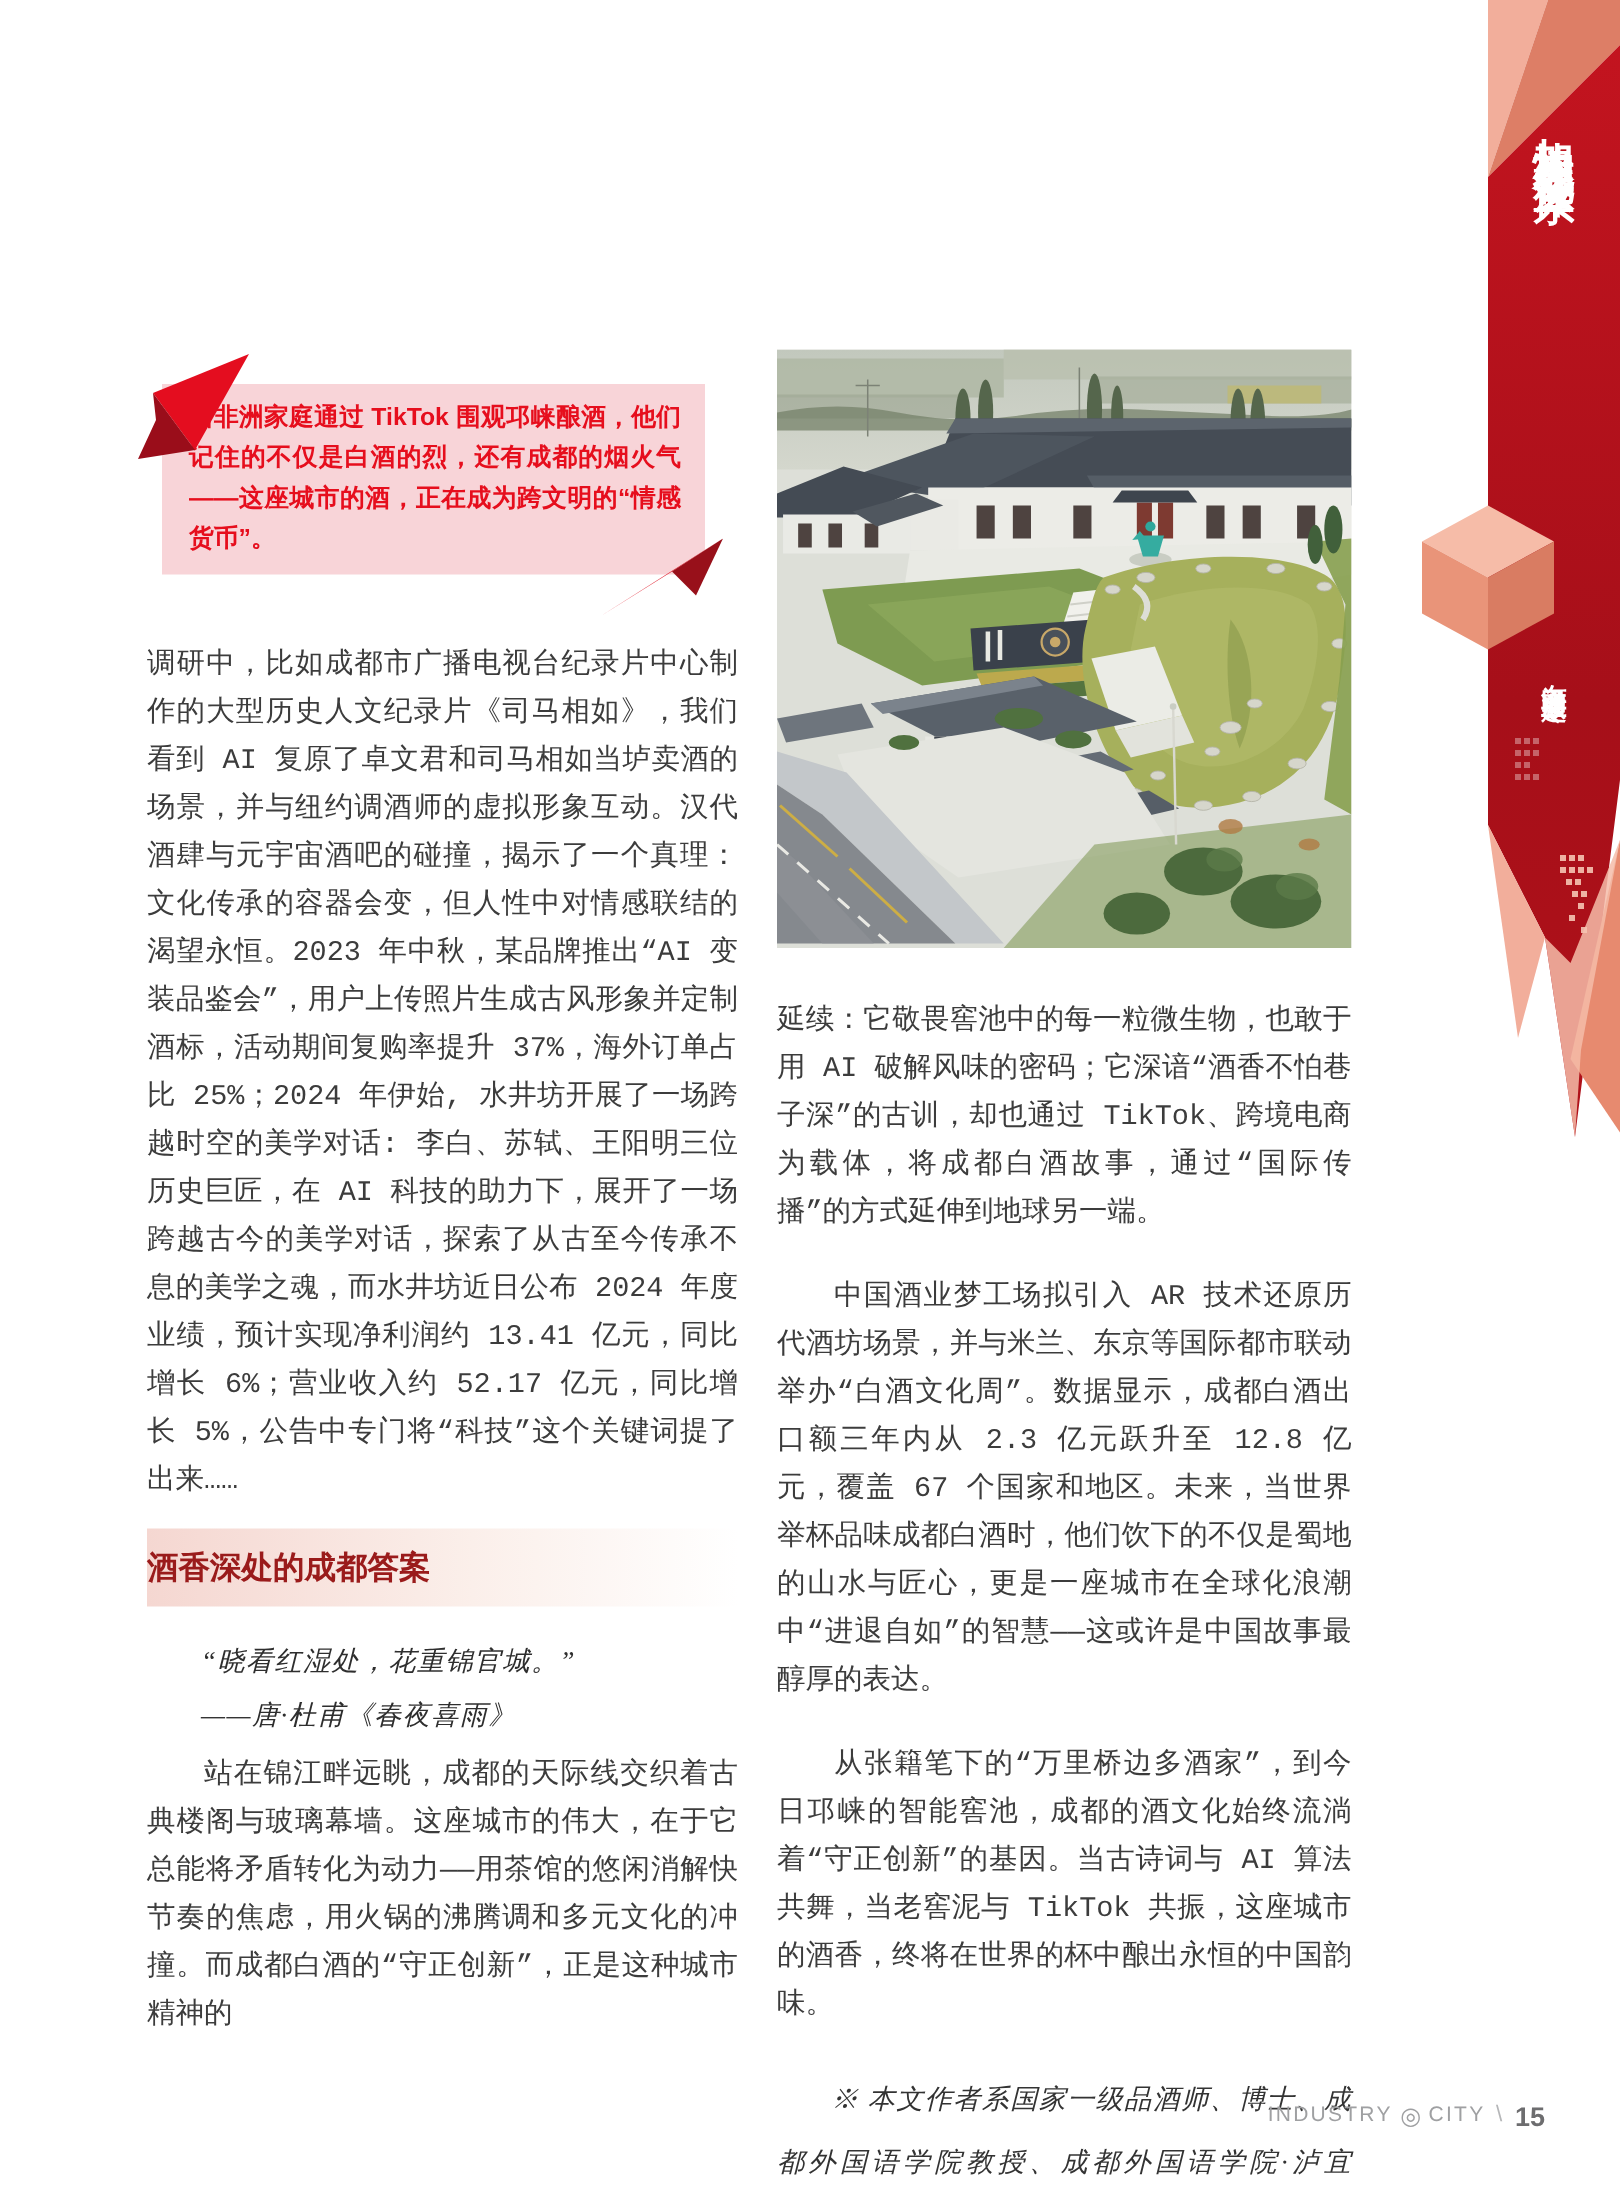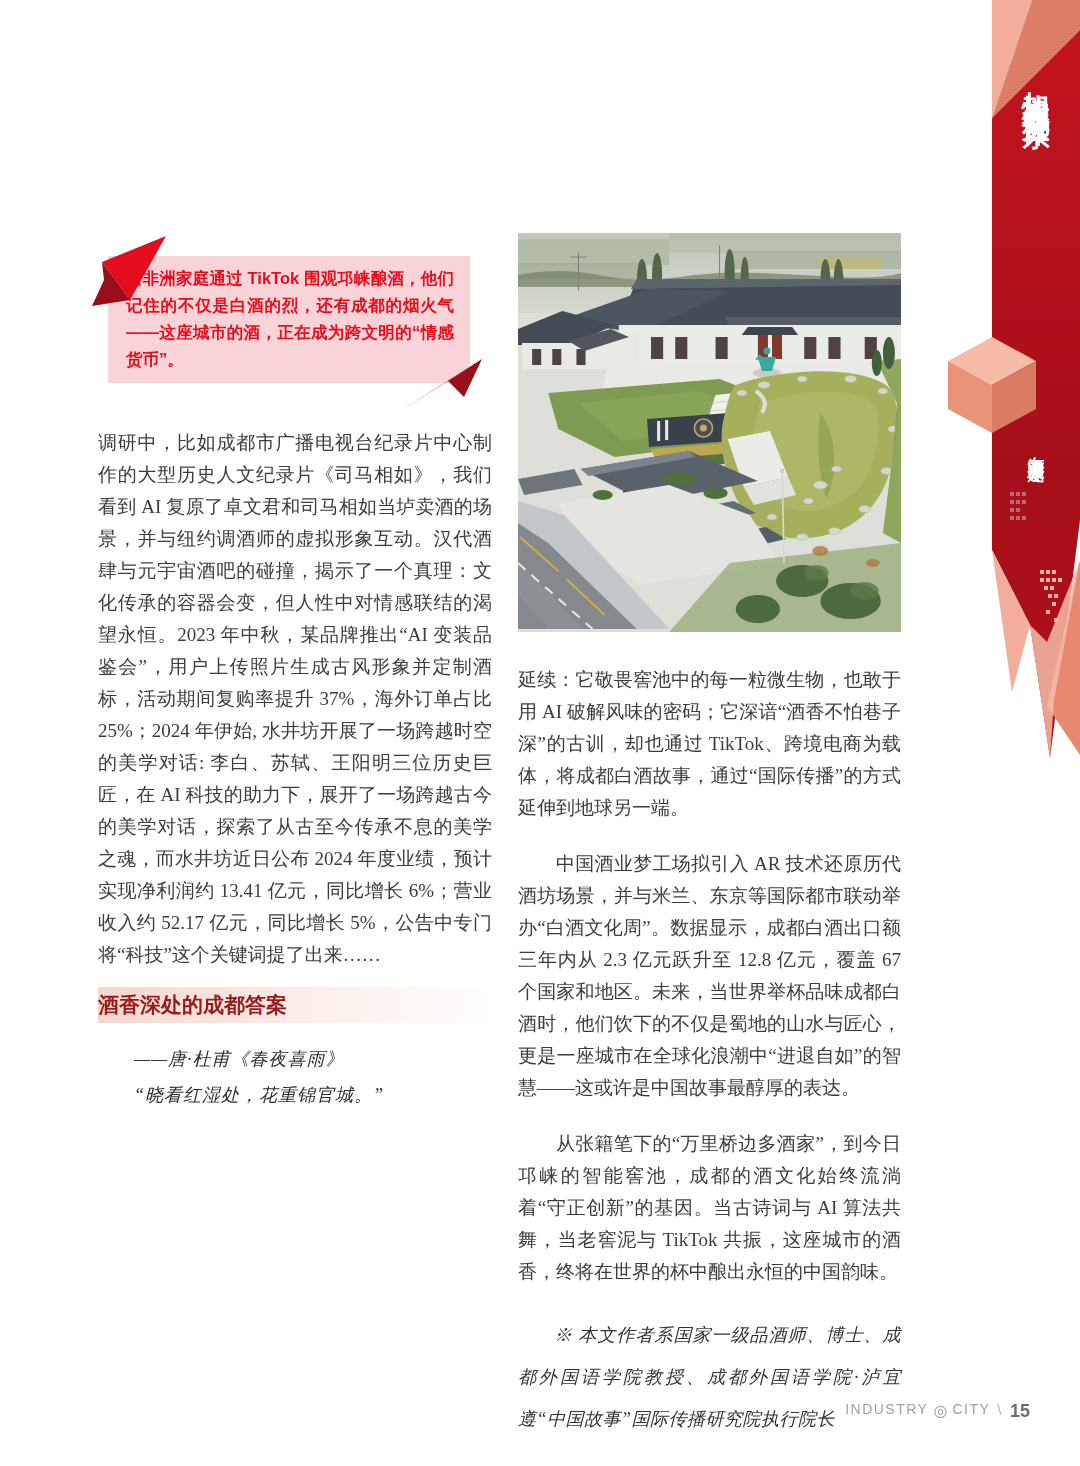--- a/index.html
+++ b/index.html
@@ -23,26 +23,26 @@
     padding:9px 16px 10px 18px;
     text-align:justify;
   }
   .ribbon-tl{position:absolute;left:-16px;top:-20px;width:78px;height:70px;}
   .ribbon-br{position:absolute;right:-14px;bottom:-30px;width:84px;height:54px;}
 
   
   .col-left{position:absolute;left:98px;top:427px;width:394px;}
   .col-right{position:absolute;left:518px;top:233px;width:383px;}
   .body-par{
-    margin:0;font-size:19px;line-height:32px;text-align:justify;color:#3c3c3c;
+    margin:0;font-size:19px;line-height:32px;text-align:justify;color:#3c3c3c;font-family:Liberation Mono, monospace;
   }
   .indent{text-indent:2em;margin-top:24px;}
 
   .section-bar{
-    margin-top:16px;height:36px;display:flex;align-items:center;
+    margin-top:16px;height:52px;display:flex;align-items:center;
     background:linear-gradient(to right,#F5D7D1 0%,#FBEFEA 55%,#ffffff 100%);
   }
   .section-title{
     font-weight:bold;font-size:21px;color:var(--heading-red,#9A1B1B);
     font-family:"Liberation Serif","DejaVu Serif",serif;
   }
   .poem{margin-top:18px;font-style:italic;letter-spacing:1px;color:#2e2e2e;}
   .poem p{margin:0;font-size:18px;line-height:36px;text-indent:2em;}
   .section-par{margin-top:6px;}
 
@@ -98,23 +98,24 @@
       <polygon points="48,22 82,0 64,38" fill="#98101A"></polygon>
     </svg>
   </div>
 
   <div class="col-left">
     <p class="body-par">调研中，比如成都市广播电视台纪录片中心制作的大型历史人文纪录片《司马相如》，我们看到 AI 复原了卓文君和司马相如当垆卖酒的场景，并与纽约调酒师的虚拟形象互动。汉代酒肆与元宇宙酒吧的碰撞，揭示了一个真理：文化传承的容器会变，但人性中对情感联结的渴望永恒。2023 年中秋，某品牌推出“AI 变装品鉴会”，用户上传照片生成古风形象并定制酒标，活动期间复购率提升 37%，海外订单占比 25%；2024 年伊始, 水井坊开展了一场跨越时空的美学对话: 李白、苏轼、王阳明三位历史巨匠，在 AI 科技的助力下，展开了一场跨越古今的美学对话，探索了从古至今传承不息的美学之魂，而水井坊近日公布 2024 年度业绩，预计实现净利润约 13.41 亿元，同比增长 6%；营业收入约 52.17 亿元，同比增长 5%，公告中专门将“科技”这个关键词提了出来……</p>
     <div class="section-bar">
       <span class="section-title">酒香深处的成都答案</span>
     </div>
     <div class="poem">
+      <p>“晓看红湿处，花重锦官城。”</p>
       <p>——唐·杜甫《春夜喜雨》</p>
-      <p>“晓看红湿处，花重锦官城。”</p>
     </div>
+    <p class="body-par indent section-par">站在锦江畔远眺，成都的天际线交织着古典楼阁与玻璃幕墙。这座城市的伟大，在于它总能将矛盾转化为动力——用茶馆的悠闲消解快节奏的焦虑，用火锅的沸腾调和多元文化的冲撞。而成都白酒的“守正创新”，正是这种城市精神的</p>
   </div>
 
   <div class="col-right">
 
     <svg class="photo" viewBox="0 0 380 399" preserveAspectRatio="none">
       <rect width="380" height="399" fill="#DDDFD8"></rect>
       <defs>
         <linearGradient id="sky" x1="0" y1="0" x2="0" y2="1">
           <stop offset="0" stop-color="#C2C8BD"></stop>
             <stop offset="1" stop-color="#D4D7CD"></stop>

